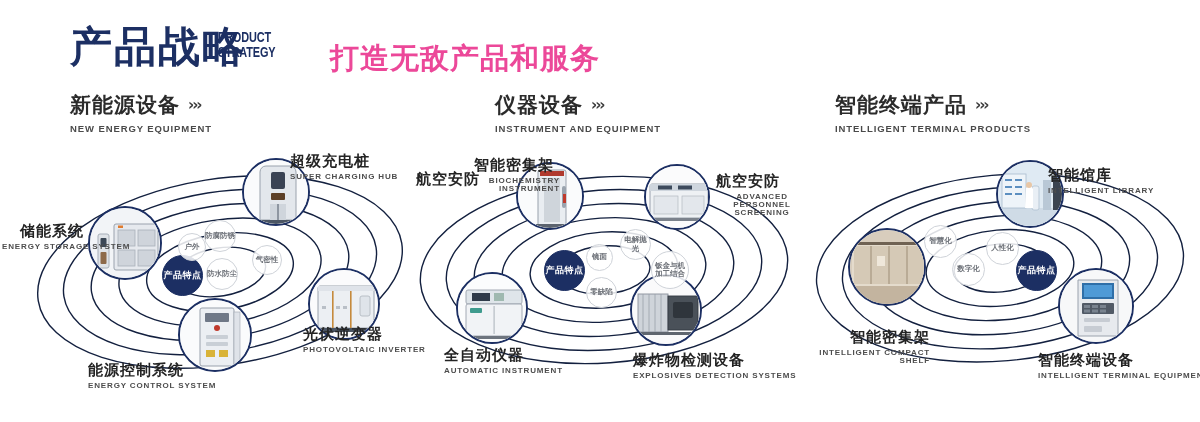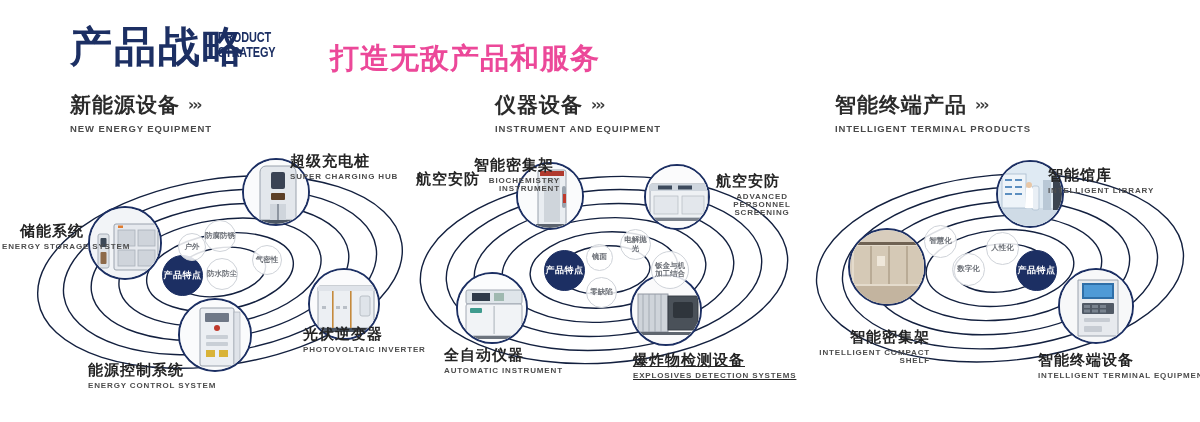--- a/index.html
+++ b/index.html
@@ -355,21 +355,21 @@
     <div class="lab" style="left:308px;top:24px;">
       <div class="cn">航空安防</div>
       <div class="en" style="max-width:92px;white-space:normal;text-align:center;">
         <span>ADVANCED PERSONNEL SCREENING</span>
       </div>
     </div>
     <div class="lab" style="left:36px;top:198px;">
       <div class="cn">全自动仪器</div>
       <div class="en">AUTOMATIC INSTRUMENT</div>
     </div>
-    <div class="lab" style="left:225px;top:203px;text-decoration:underline;">
+    <div class="lab" style="left:225px;top:203px;">
       <div class="cn">爆炸物检测设备</div>
       <div class="en">EXPLOSIVES DETECTION SYSTEMS</div>
     </div>
   </div>
 
   <div class="group" style="left:800px;">
 
     <div class="rings">
       <svg width="400" height="245" viewBox="0 0 400 245" aria-hidden="true">
         <g transform="translate(200,118) rotate(-5)" fill="none" stroke="#13203f" stroke-width="1.4">

